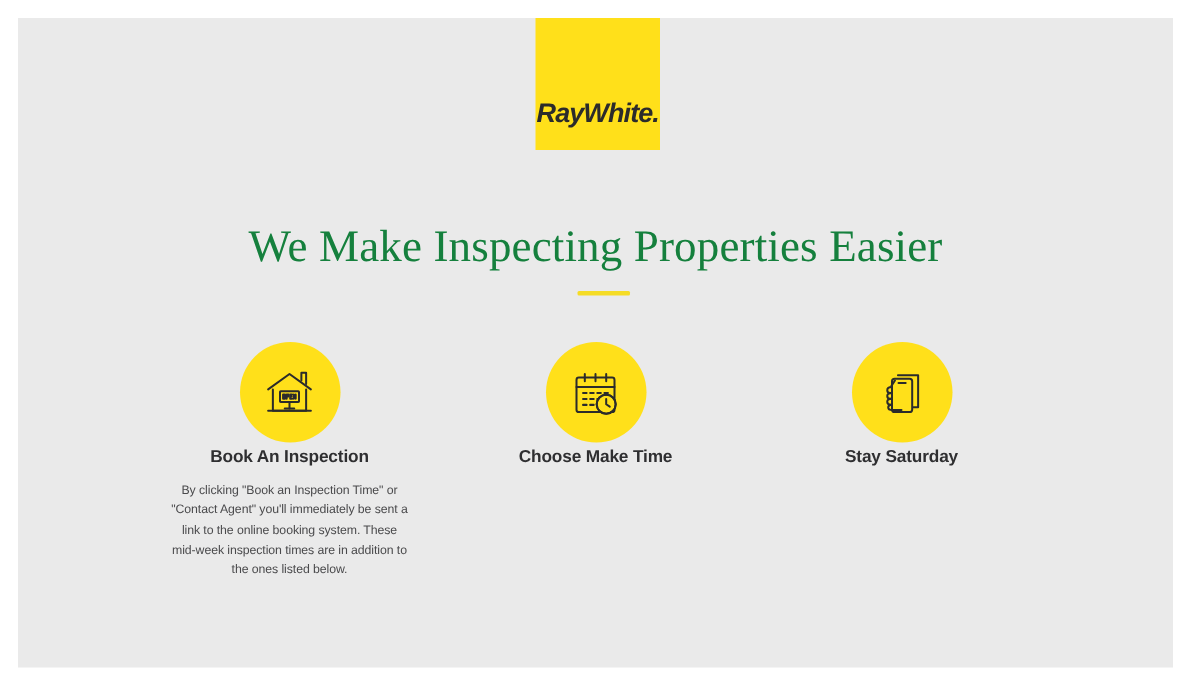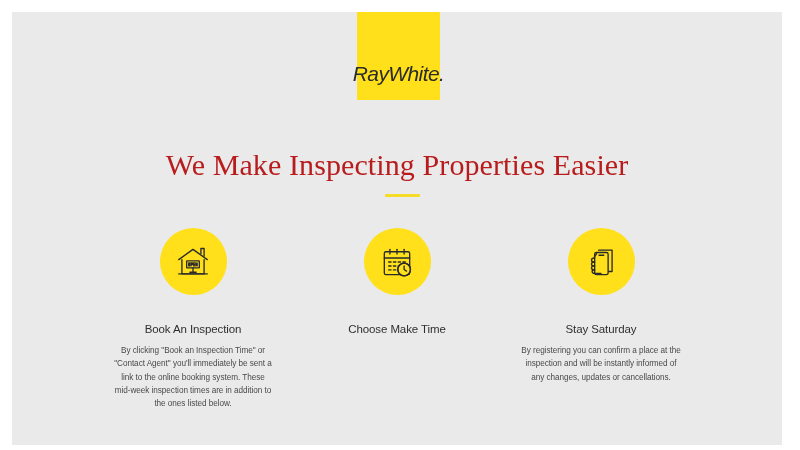--- a/index.html
+++ b/index.html
@@ -39,38 +39,38 @@
     height: 88px;
     background: #FFE01A;
     display: flex;
     align-items: flex-end;
     justify-content: center;
     padding-bottom: 14px;
   }
   #logo-text {
     font-family: "Liberation Sans", sans-serif;
     font-style: italic;
-    font-weight: normal;
-    font-size: 21px;
+    font-weight: bold;
+    font-size: 18px;
     letter-spacing: -0.6px;
     color: #2b2b2b;
     white-space: nowrap;
   }
 
   
   #heading {
     position: absolute;
     left: 0;
     top: 136px;
     width: 770px;
     text-align: center;
     font-family: "Liberation Serif", serif;
     font-size: 30px;
     font-weight: 400;
-    color: #b91c1c;
+    color: #15803d;
     letter-spacing: 0.1px;
   }
 
   #rule {
     position: absolute;
     left: 373px;
     top: 182px;
     width: 35px;
     height: 3px;
     background: #F5DC26;
@@ -101,23 +101,23 @@
     height: 67px;
     border-radius: 50%;
     background: #FFE01A;
     display: flex;
     align-items: center;
     justify-content: center;
   }
   .circle svg { display: block; }
 
   .col-title {
-    margin-top: 28px;
-    font-family: "Liberation Sans", sans-serif;
-    font-weight: normal;
+    margin-top: 4px;
+    font-family: "Liberation Sans", sans-serif;
+    font-weight: bold;
     font-size: 11.5px;
     color: #2f2f31;
     text-align: right;
     letter-spacing: -0.1px;
   }
 
   .col-body {
     margin-top: 9px;
     font-family: "Liberation Sans", sans-serif;
     font-size: 8.2px;
@@ -205,18 +205,17 @@
 
             <path d="M16 19 C13 19 12 20.3 12 21.6 C12 22.9 13 24 15 24"></path>
             <path d="M16 24 C13 24 12 25.2 12 26.5 C12 27.8 13 28.9 15 28.9"></path>
             <path d="M16 28.9 C13 28.9 12 30.1 12 31.4 C12 32.7 13 33.8 15 33.8"></path>
             <path d="M16 33.8 C13.6 33.8 12.8 34.9 12.8 36 C12.8 37.4 14 38.4 16.4 38.4 L24 38.4"></path>
 
             <path d="M18.5 13.5 L15.5 18"></path>
           </svg>
         </div>
         <div class="col-title">Stay Saturday</div>
-        <div class="col-body">By registering you can confirm a place at the inspection and will be instantly informed of any changes, updates or cancellations.</div>
       </div>
 
     </div>
   </div>
 </div>
 
 </body></html>

